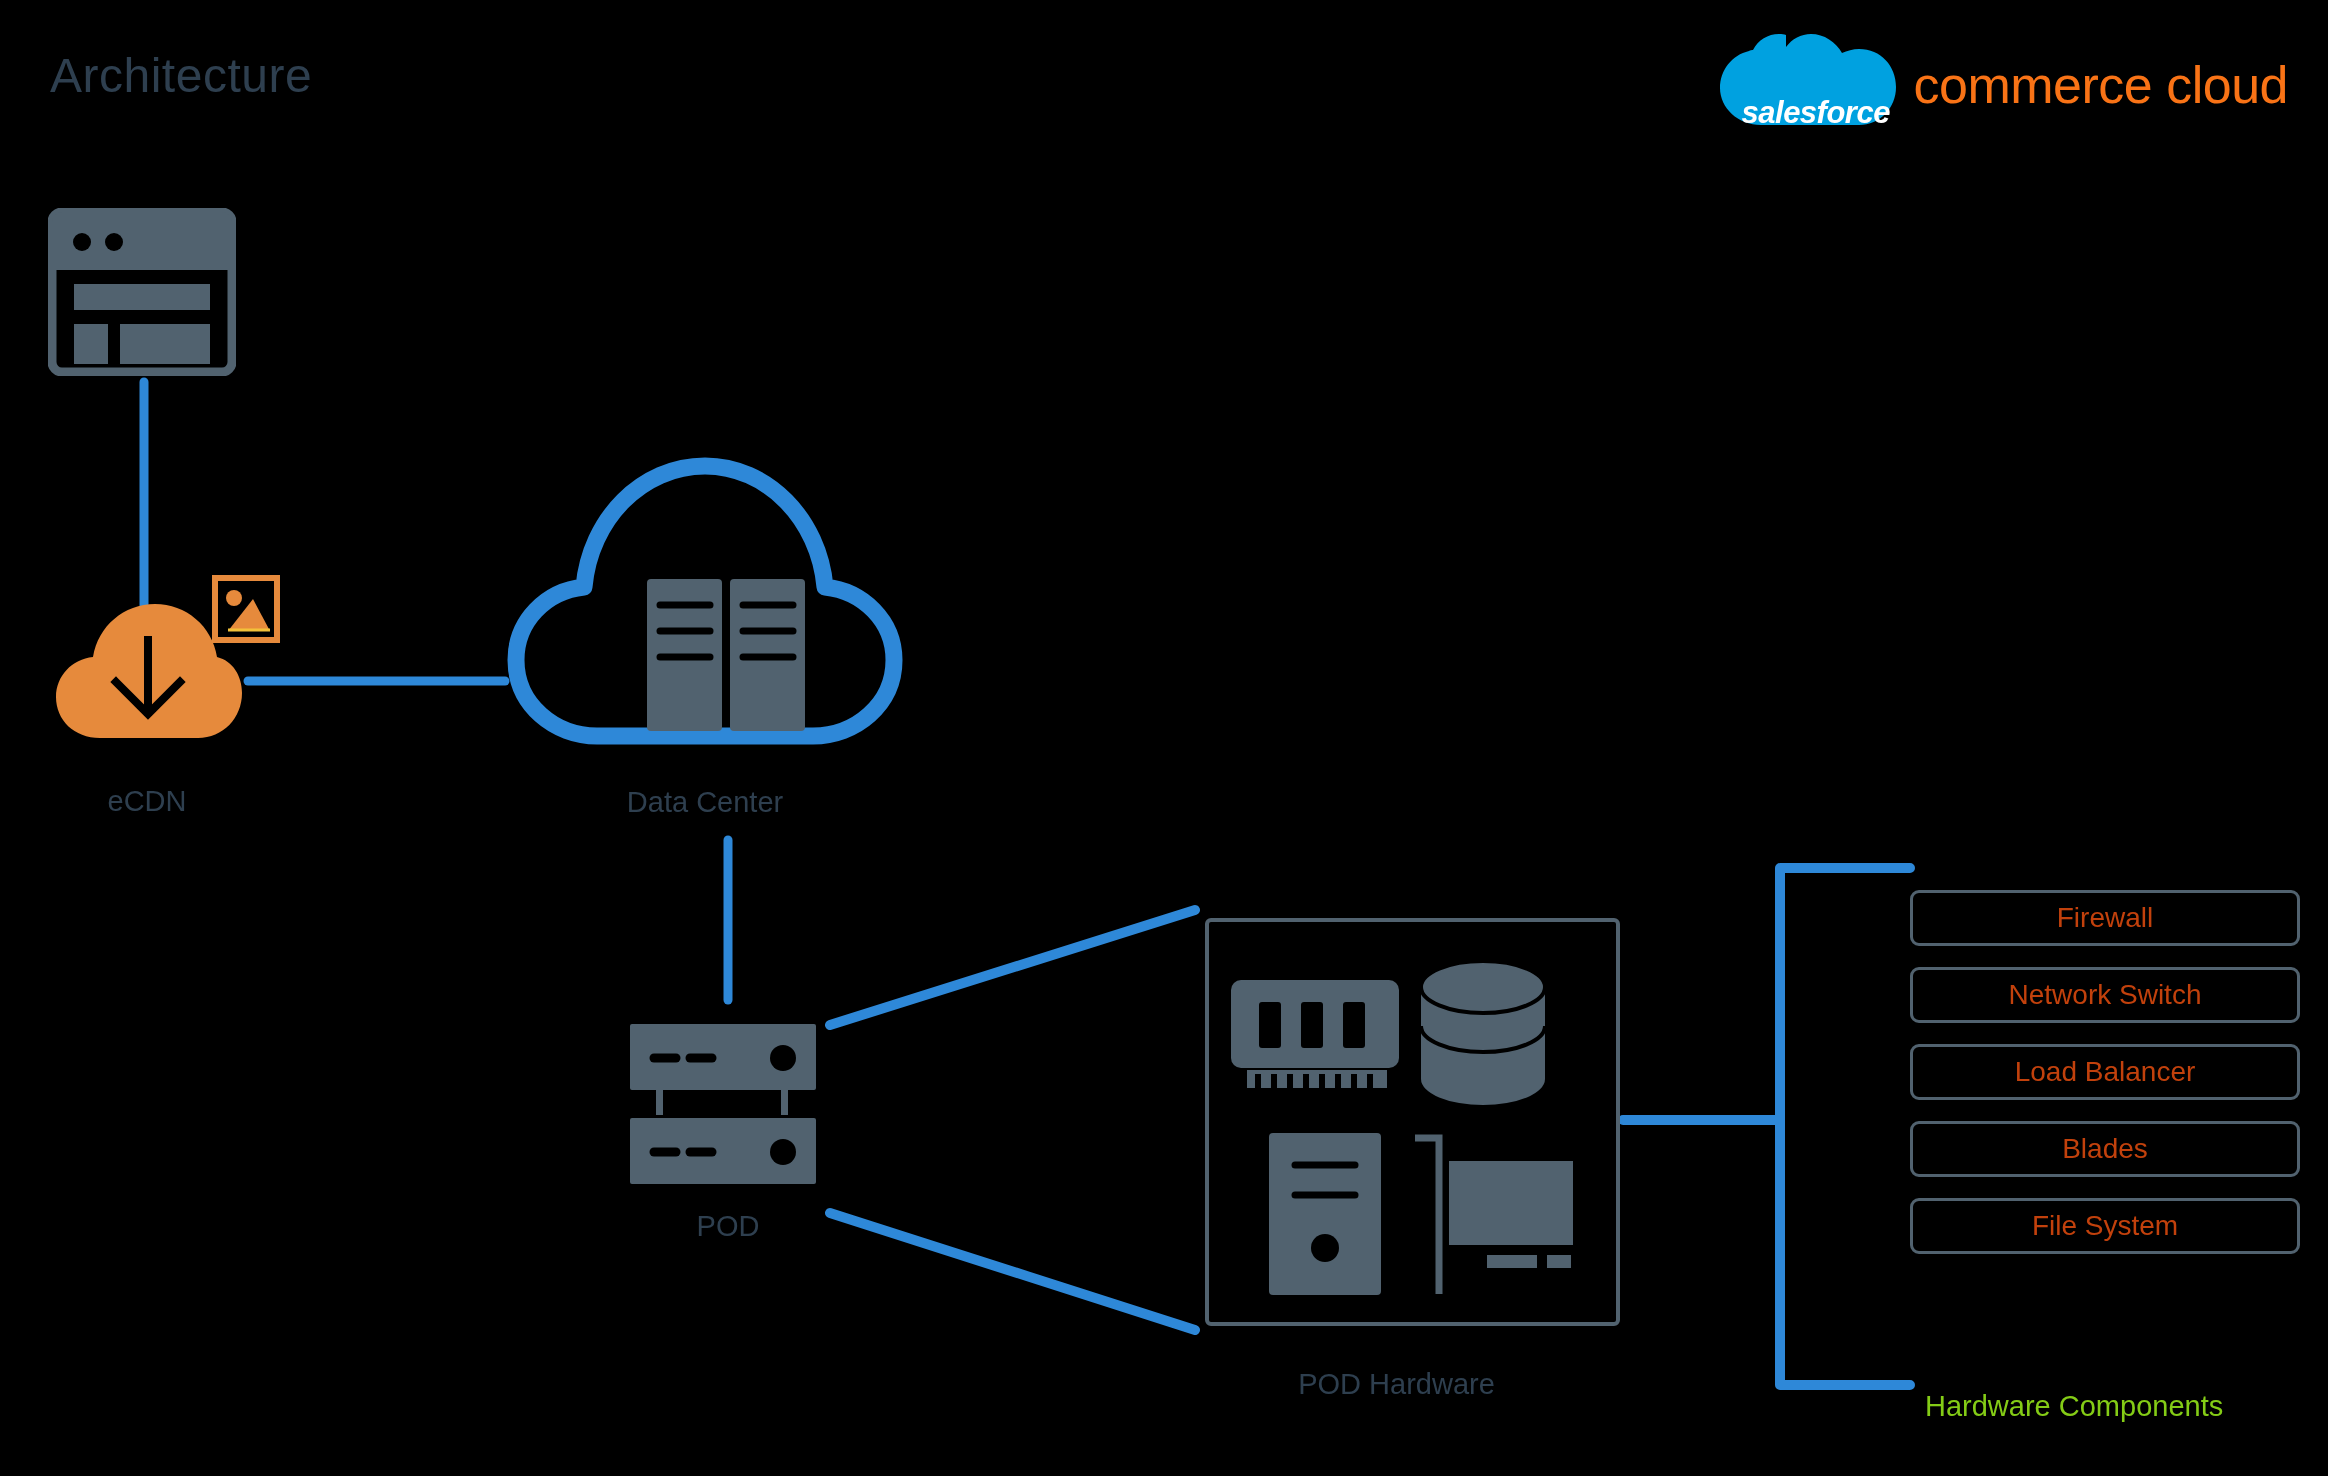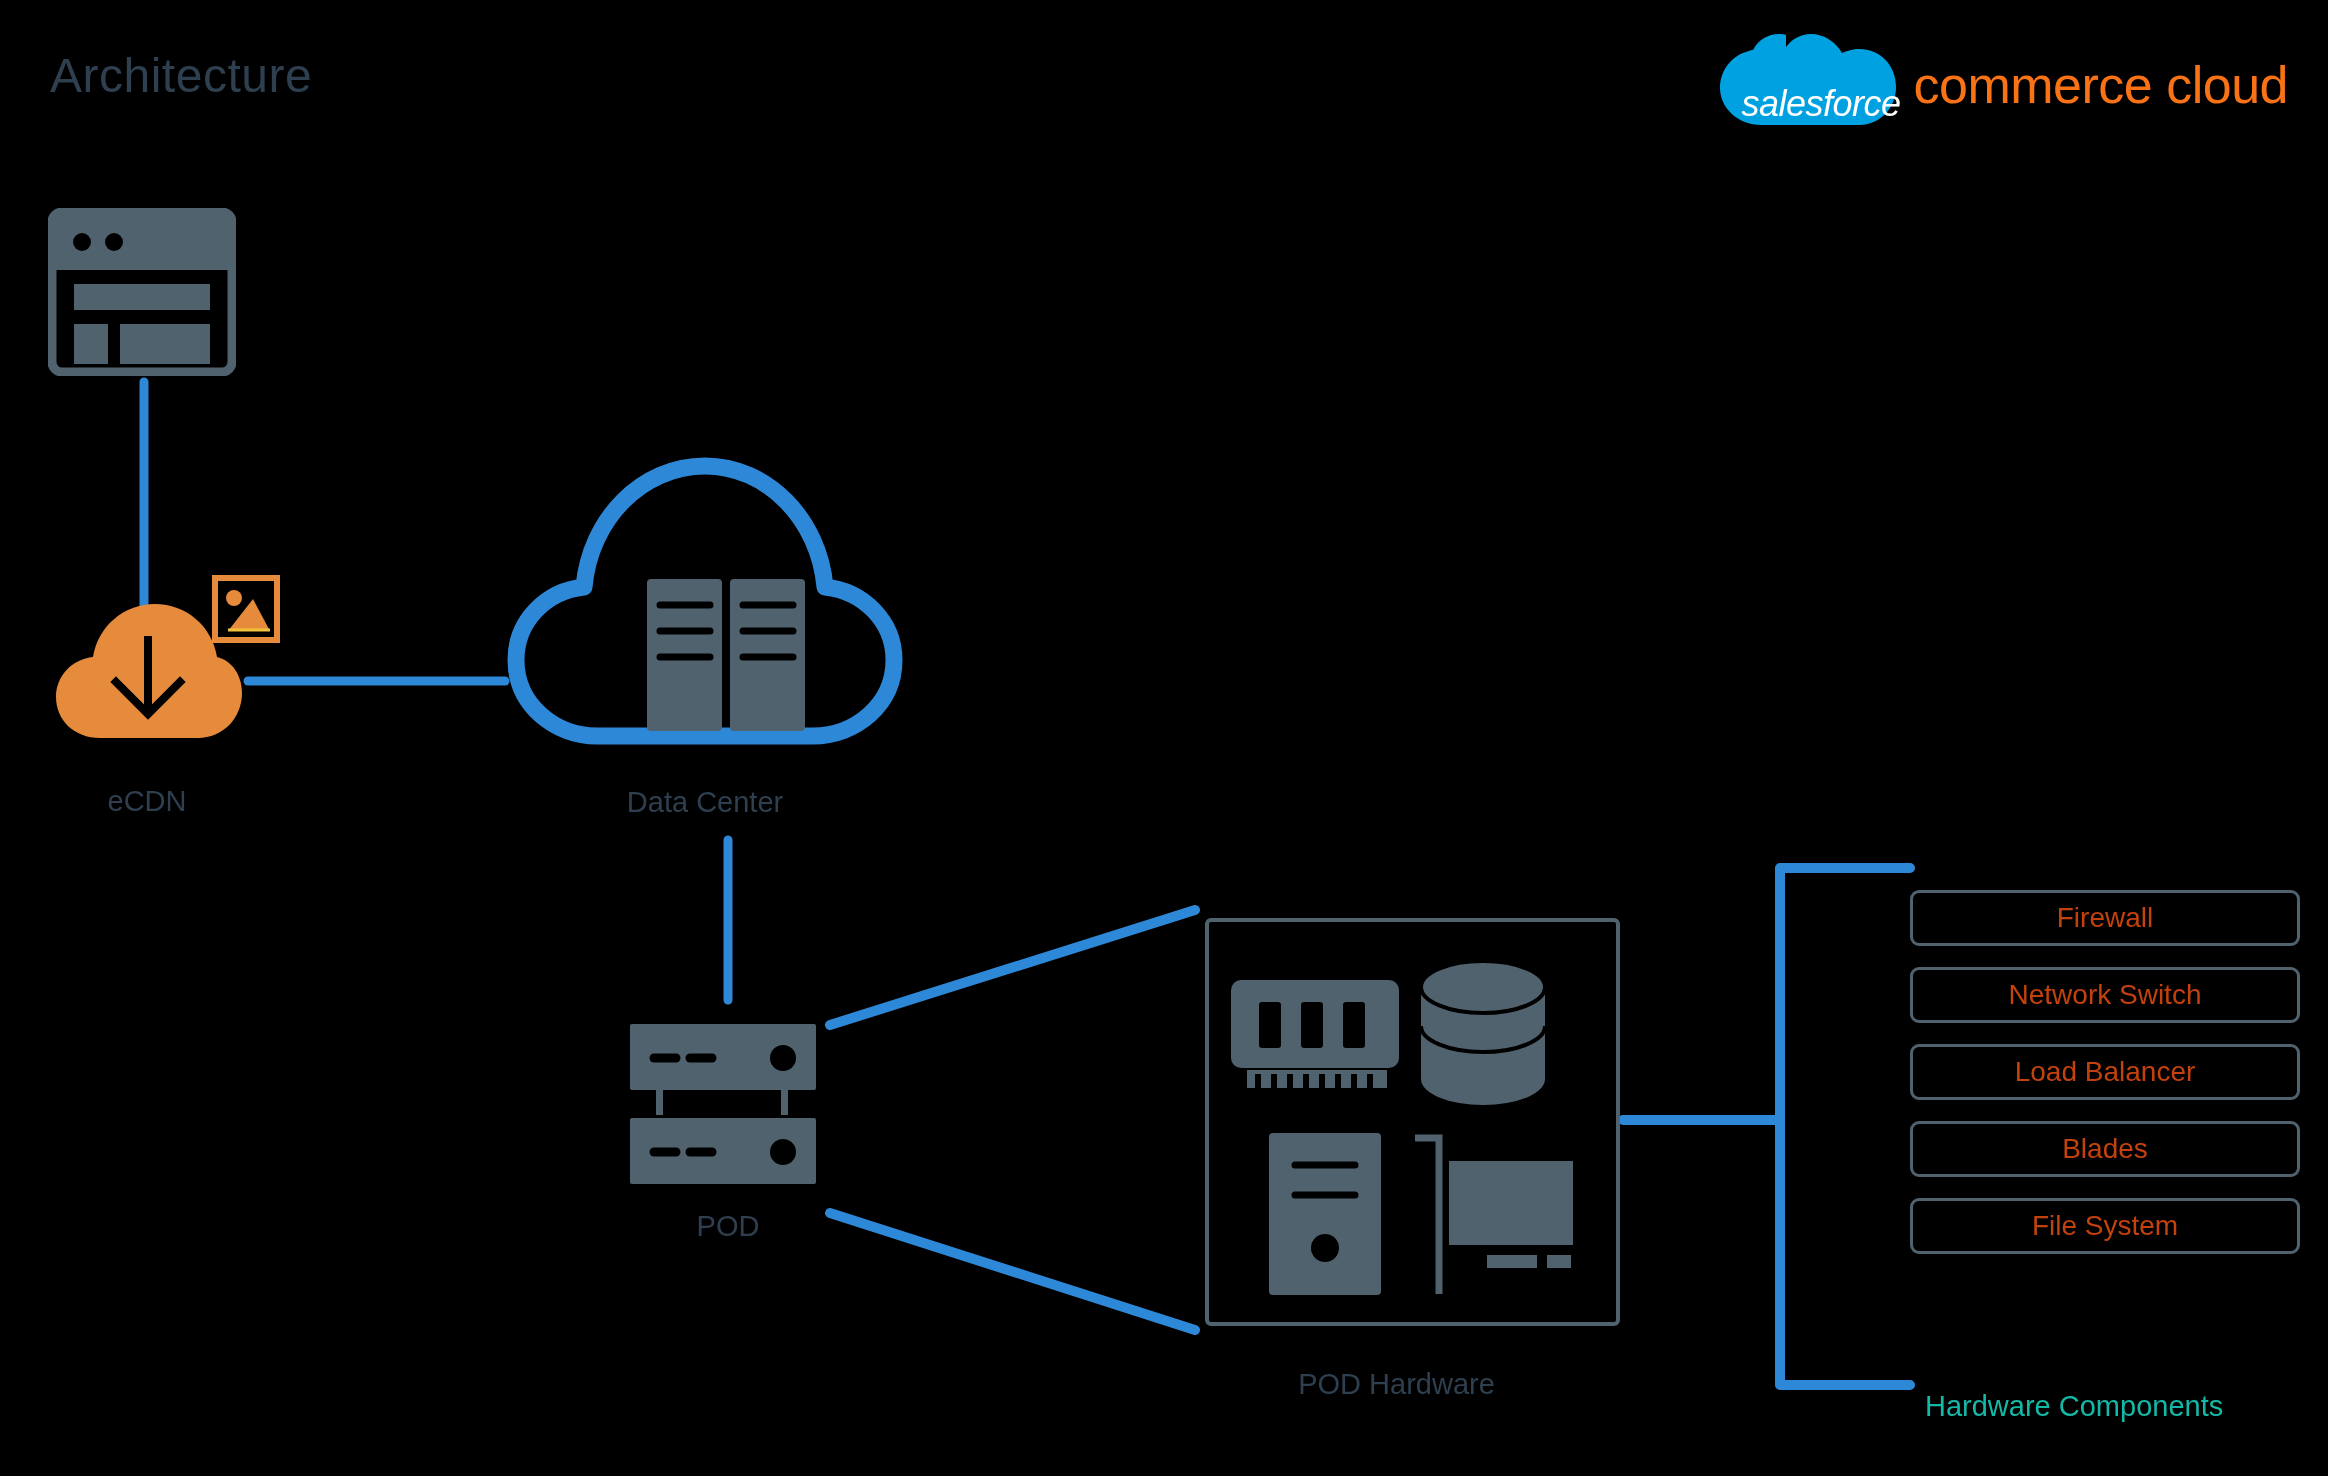--- a/index.html
+++ b/index.html
@@ -46,23 +46,23 @@
   }
   #logo .cloudmark {
     position: relative;
     width: 176px;
     height: 108px;
   }
   #logo .cloudmark svg { display:block; }
   #logo .sf-word {
     position: absolute;
     left: 22px;
-    top: 52px;
-    font-size: 36px;
-    font-weight: 400;
+    top: 64px;
+    font-size: 31px;
+    font-weight: 700;
     color: #ffffff;
     letter-spacing: -0.5px;
     font-style: italic;
   }
   #logo .cc-word {
     font-size: 52px;
     color: #f97316;
     letter-spacing: -0.5px;
     white-space: nowrap;
   }
@@ -106,21 +106,21 @@
     display: flex;
     align-items: center;
     justify-content: center;
     box-sizing: border-box;
     background: transparent;
   }
   #hw-caption {
     position: absolute;
     left: 1925px;
     top: 1390px;
-    color: #14b8a6;
+    color: #84cc16;
     font-size: 29px;
     white-space: nowrap;
   }
 
   
   #pod-hw-box {
     position: absolute;
     left: 1205px;
     top: 918px;
     width: 415px;

